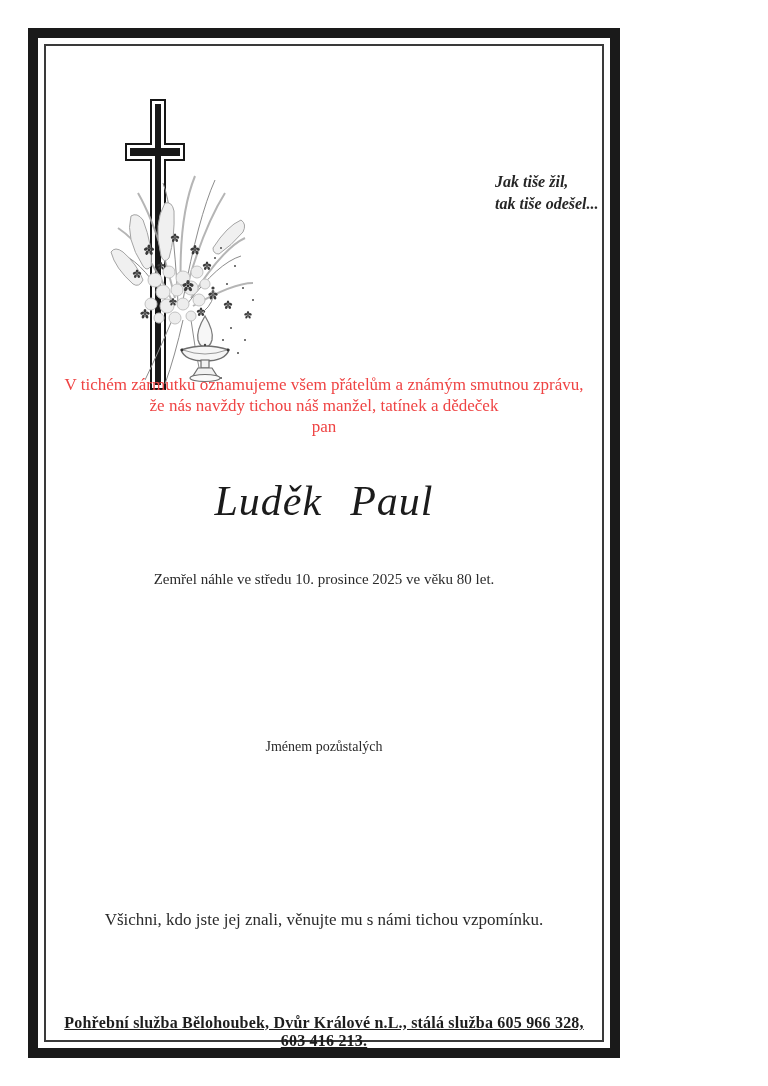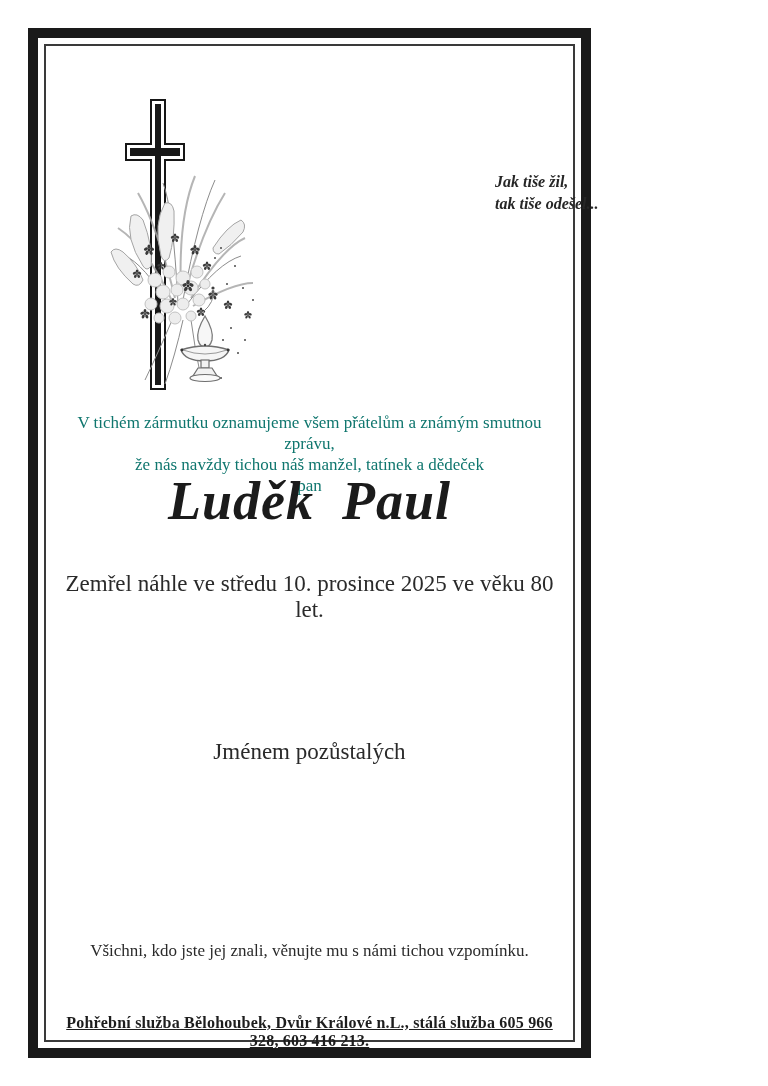--- a/index.html
+++ b/index.html
@@ -3,53 +3,54 @@
 <meta charset="utf-8">
 <style>
   html,body{margin:0;padding:0;background:#ffffff;}
   .sheet{
     position:relative;
     width:619px;height:1086px;
     background:#ffffff;
     font-family:"Liberation Serif","DejaVu Serif",serif;
     color:#1f1f1f;
     overflow:hidden;
+    padding-left:29px;
   }
   .frame-outer{
     position:absolute;left:28px;top:28px;right:28px;bottom:28px;
     border:10px solid #1a1a1a;
     pointer-events:none;
   }
   .frame-inner{
     position:absolute;left:44px;top:44px;right:44px;bottom:44px;
     border:2px solid #3a3a3a;
     pointer-events:none;
   }
   .centered{position:absolute;left:60px;right:60px;text-align:center;}
   .quote{
     position:absolute;left:495px;top:171px;
     font-size:16px;line-height:22px;
     font-weight:bold;font-style:italic;
     color:#262626;text-align:left;white-space:nowrap;
   }
   .cross-art{position:absolute;left:103px;top:88px;width:185px;height:305px;}
-  .announcement{top:412px;font-size:17px;line-height:21px;color:#0f766e;}
+  .announcement{top:374px;font-size:17px;line-height:21px;color:#ef4444;}
   .deceased-name{
     top:472px;
-    font-size:54px;line-height:58px;
-    font-weight:bold;font-style:italic;
+    font-size:42px;line-height:58px;
+    font-weight:normal;font-style:italic;
     letter-spacing:1px;color:#1b1b1b;
   }
   .deceased-name .gap{display:inline-block;width:28px;}
-  .death-notice{top:571px;font-size:23px;color:#2a2a2a;font-family:Liberation Serif, serif;}
+  .death-notice{top:571px;font-size:15px;color:#2a2a2a;font-family:Liberation Serif, serif;}
   .farewell{top:617px;font-size:17.5px;font-weight:bold;color:#1d1d1d;}
-  .surv-heading{top:739px;font-size:23px;color:#2a2a2a;}
+  .surv-heading{top:739px;font-size:14px;color:#2a2a2a;}
   .surv-list{top:782px;font-size:16.5px;line-height:18px;color:#2a2a2a;}
   .surv-list .name{font-weight:bold;color:#1b1b1b;}
-  .closing{top:941px;font-size:17px;color:#2a2a2a;}
+  .closing{top:910px;font-size:17px;color:#2a2a2a;}
   .footer{top:1014px;font-size:16px;font-weight:bold;color:#1d1d1d;letter-spacing:.2px;text-decoration:underline;}
 </style>
 </head>
 <body>
 
 <div class="sheet">
 
   <div class="frame-outer"></div>
   <div class="frame-inner"></div>
 

